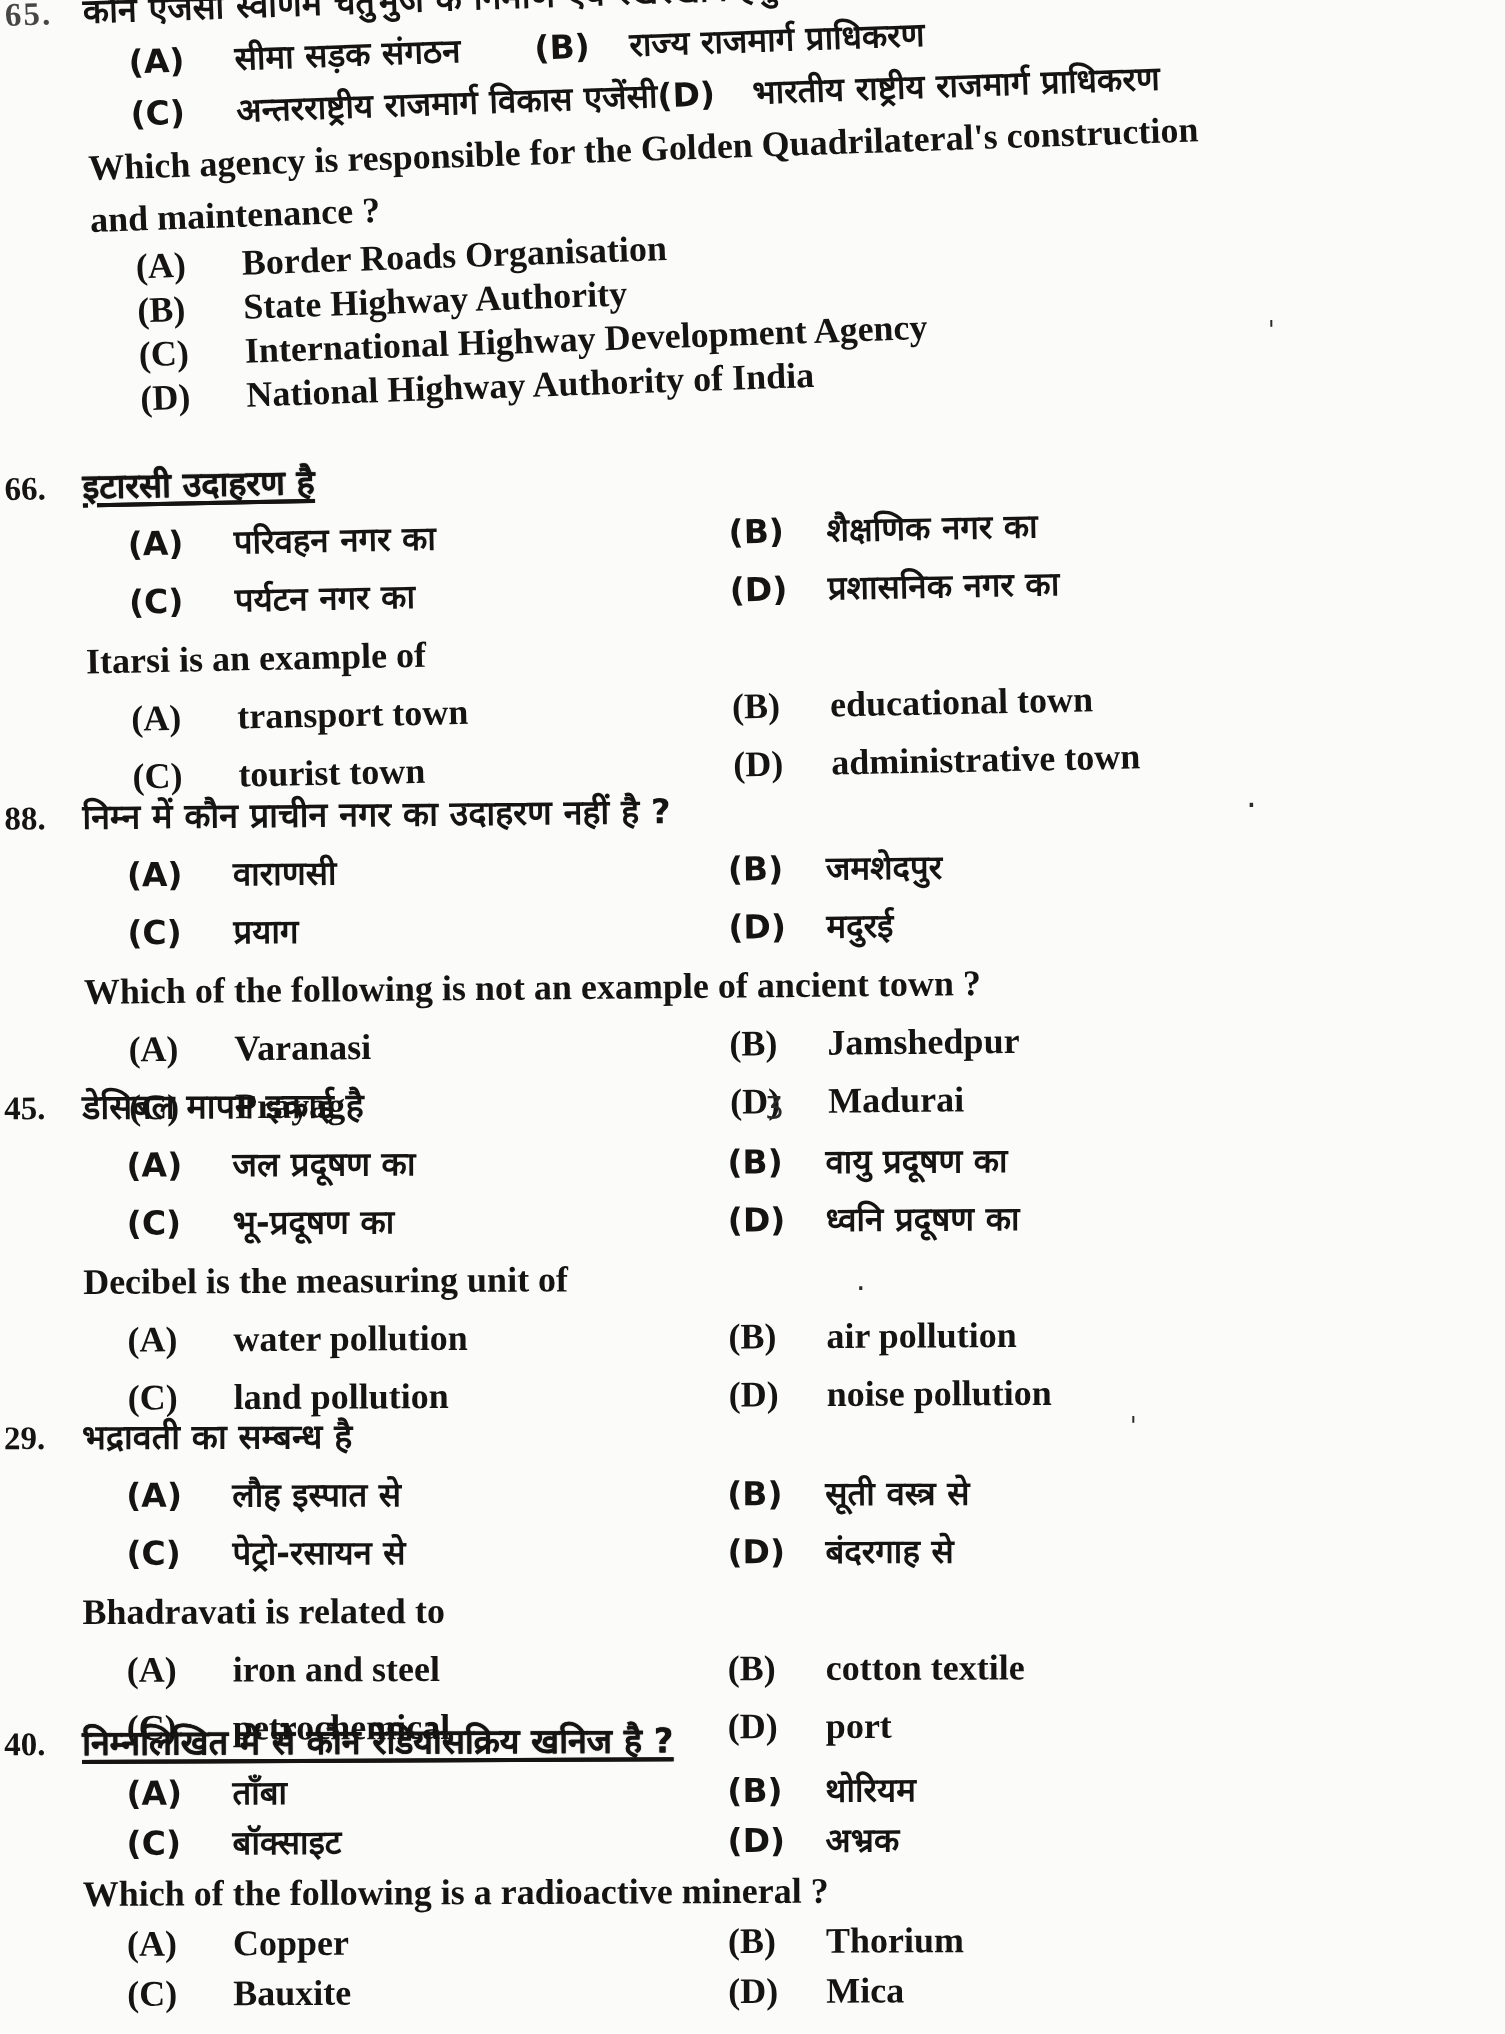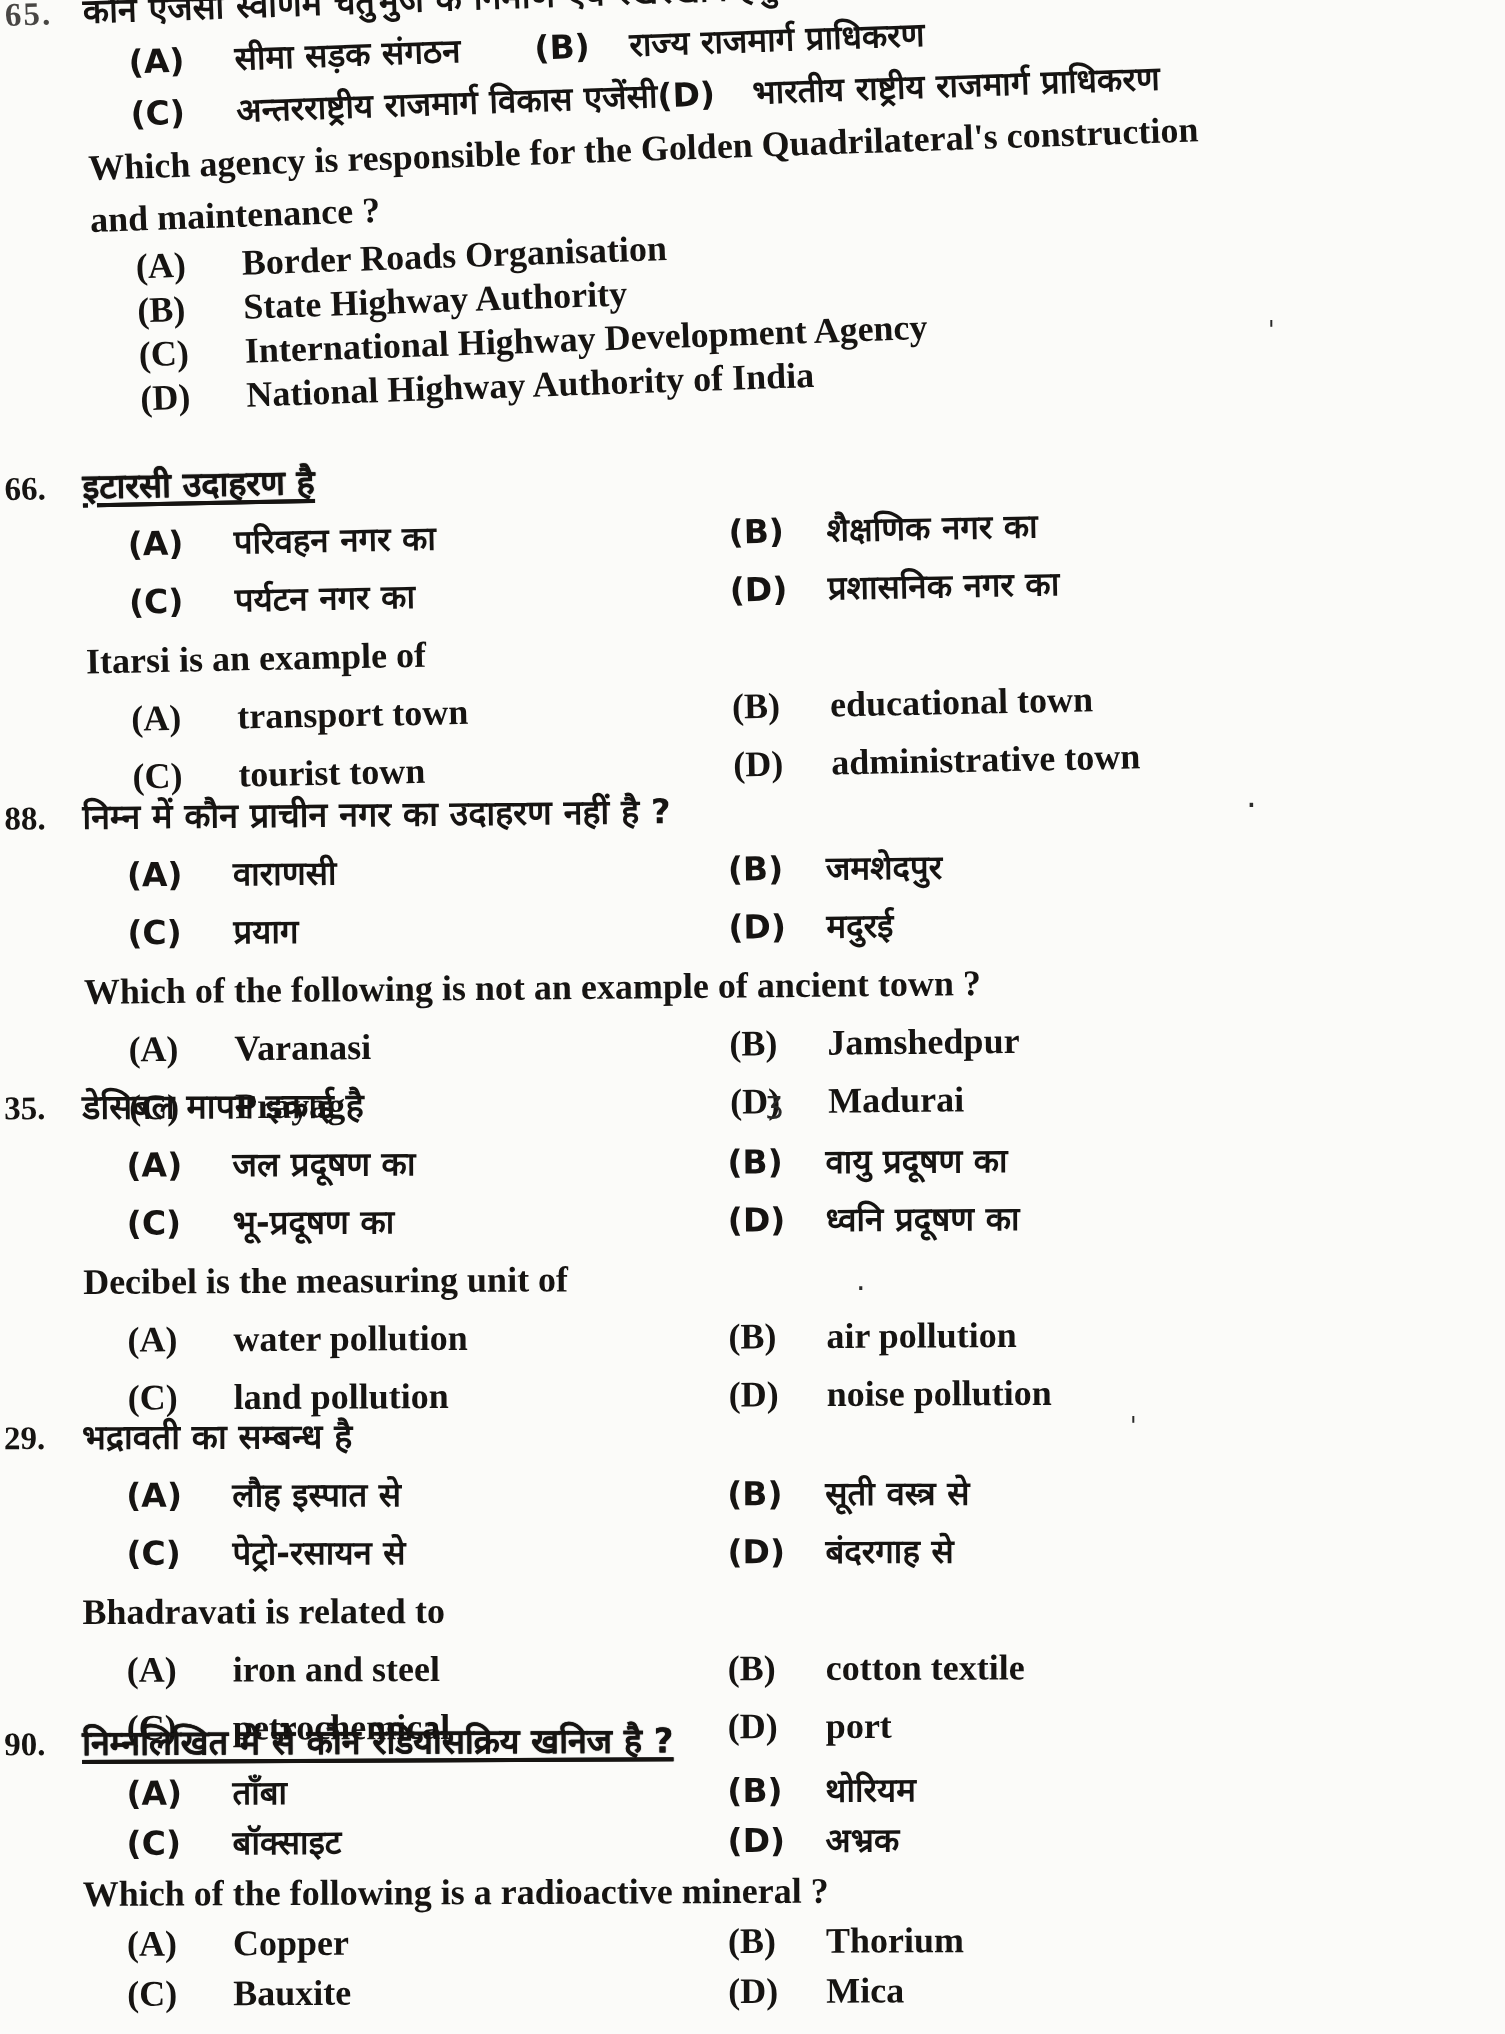--- a/index.html
+++ b/index.html
@@ -185,21 +185,21 @@
       <span class="c num"></span>
       <span class="c lbl">(C)</span>
       <span class="c">Prayag</span>
       <span class="c">(D)</span>
       <span class="c">Madurai</span>
     </div>
   </section>
 
   <section class="q q68">
     <div class="row hirow head">
-      <span class="c num">35.</span>
+      <span class="c num">45.</span>
       <span class="c span">डेसिबल मापन इकाई है</span>
     </div>
     <div class="row hirow">
       <span class="c num"></span>
       <span class="c lbl">(A)</span>
       <span class="c">जल प्रदूषण का</span>
       <span class="c">(B)</span>
       <span class="c">वायु प्रदूषण का</span>
     </div>
     <div class="row hirow">
@@ -263,21 +263,21 @@
       <span class="c num"></span>
       <span class="c lbl">(C)</span>
       <span class="c">petrochemical</span>
       <span class="c">(D)</span>
       <span class="c">port</span>
     </div>
   </section>
 
   <section class="q q70">
     <div class="row hirow head">
-      <span class="c num">90.</span>
+      <span class="c num">40.</span>
       <span class="c span smudge">निम्नलिखित में से कौन रेडियोसक्रिय खनिज है ?</span>
     </div>
     <div class="row hirow">
       <span class="c num"></span>
       <span class="c lbl">(A)</span>
       <span class="c">ताँबा</span>
       <span class="c">(B)</span>
       <span class="c">थोरियम</span>
     </div>
     <div class="row hirow">

